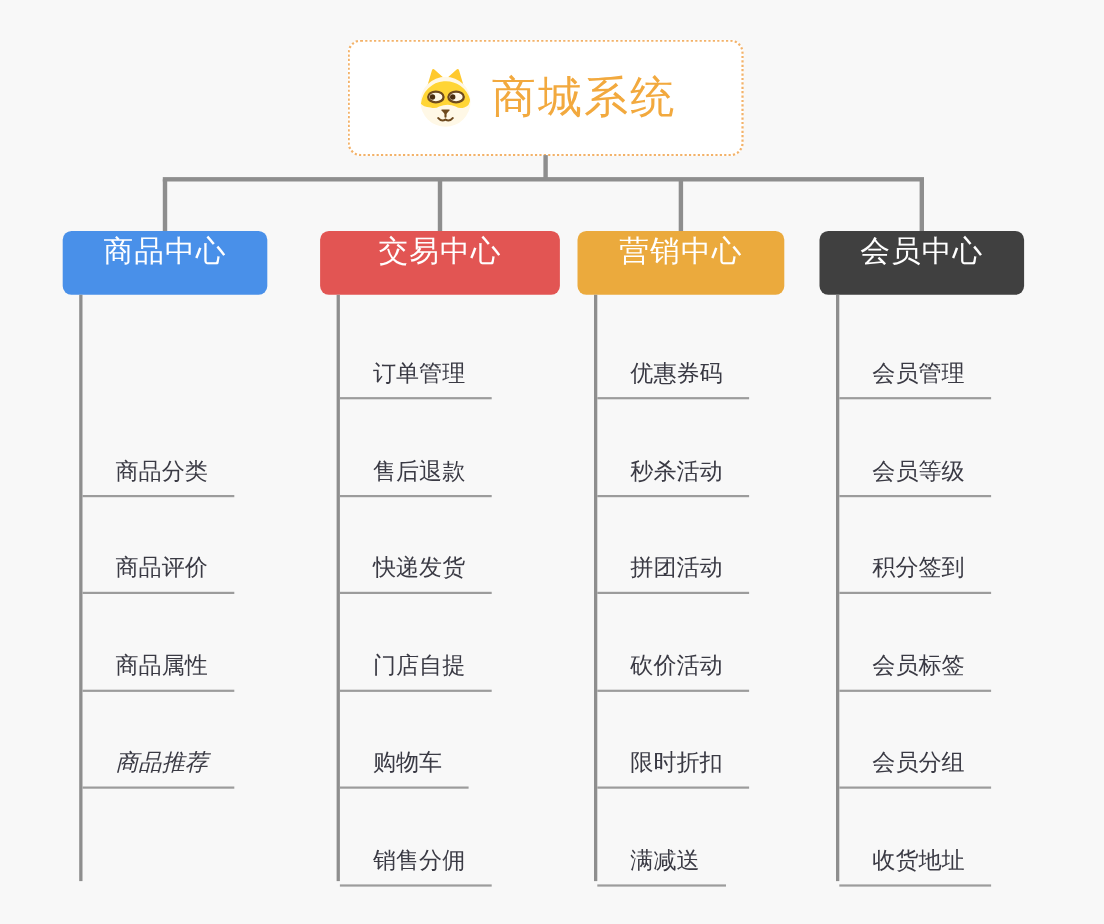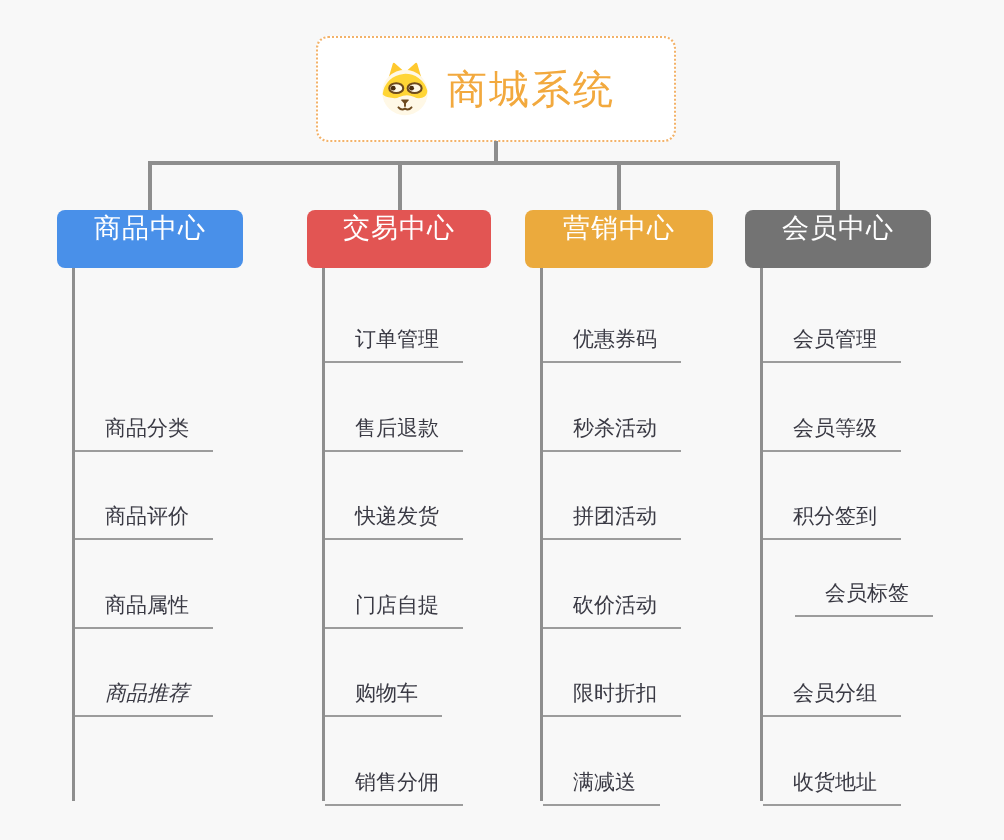--- a/index.html
+++ b/index.html
@@ -27,21 +27,21 @@
   
   .conn{position:absolute;background:var(--conn,#8E8E8E);}
   .root-stub{left:494px;top:141px;width:4px;height:22px;}
   .rail{left:148px;top:161px;width:692px;height:4px;}
   .drop{top:163px;width:4px;height:47px;}
   .d1{left:148px;} .d2{left:398px;} .d3{left:617px;} .d4{left:836px;}
 
   
   .branch{position:absolute;top:210px;}
   .c1{left:57px;width:186px;}
-  .c2{left:307px;width:184px;}
+  .c2{left:291px;width:218px;}
   .c3{left:525px;width:188px;}
   .c4{left:745px;width:186px;}
   .branch-box{
     height:58px;border-radius:8px;display:flex;align-items:flex-start;justify-content:center;
     color:var(--branch-text,#FFFFFF);font-size:27px;letter-spacing:1px;white-space:nowrap;
   }
   .leaves{
     position:absolute;left:15px;top:58px;width:300px;height:533px;
     border-left:3px solid var(--conn,#8E8E8E);
   }
@@ -149,34 +149,34 @@
         <div class="leaf" style="top: 387px;">
           <span>限时折扣</span>
         </div>
         <div class="leaf" style="top: 476px;">
           <span>满减送</span>
         </div>
       </div>
   </div>
 
   <div class="branch c4">
-    <div class="branch-box" style="background: #737373;">
+    <div class="branch-box" style="background: #404040;">
       <span>会员中心</span>
     </div>
     <div class="leaves">
         <div class="leaf" style="top: 33px;">
           <span>会员管理</span>
         </div>
         <div class="leaf" style="top: 122px;">
           <span>会员等级</span>
         </div>
         <div class="leaf" style="top: 210px;">
           <span>积分签到</span>
         </div>
-        <div class="leaf" style="top: 287px; margin-left: 32px;">
+        <div class="leaf" style="top: 299px;">
           <span>会员标签</span>
         </div>
         <div class="leaf" style="top: 387px;">
           <span>会员分组</span>
         </div>
         <div class="leaf" style="top: 476px;">
           <span>收货地址</span>
         </div>
       </div>
   </div>

